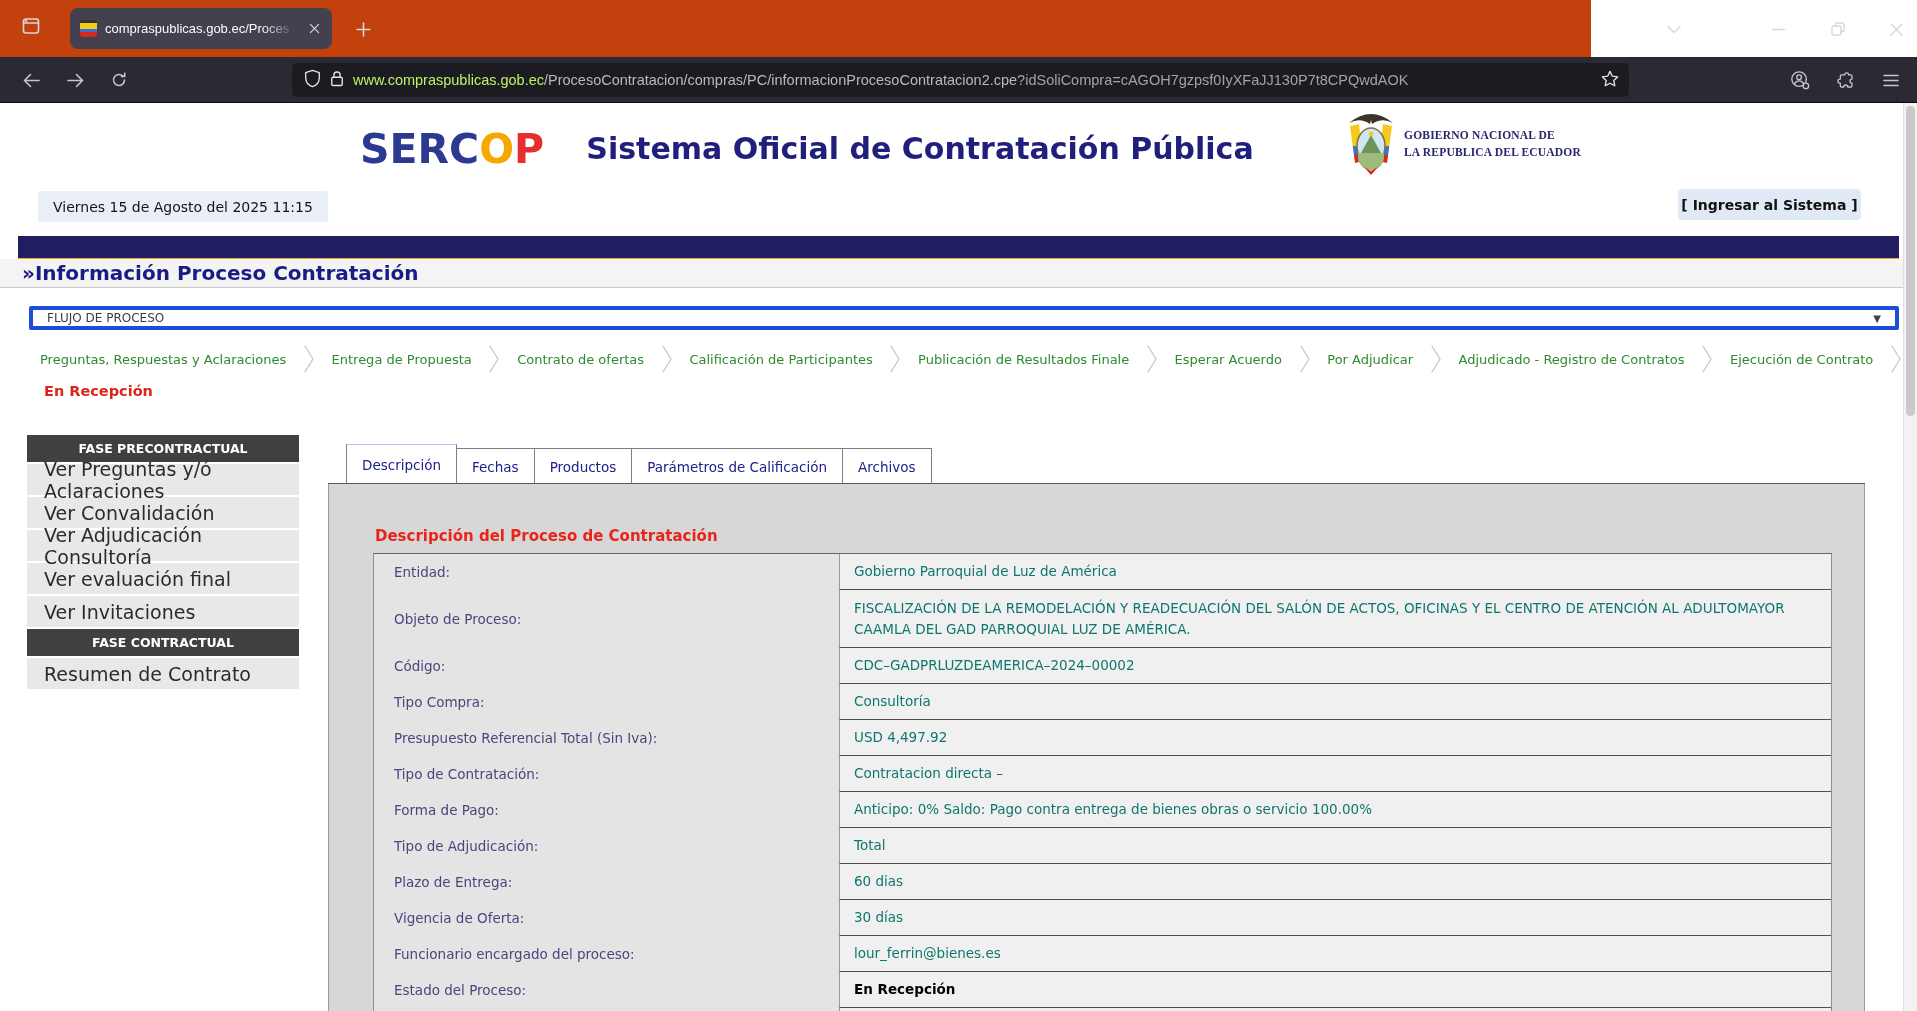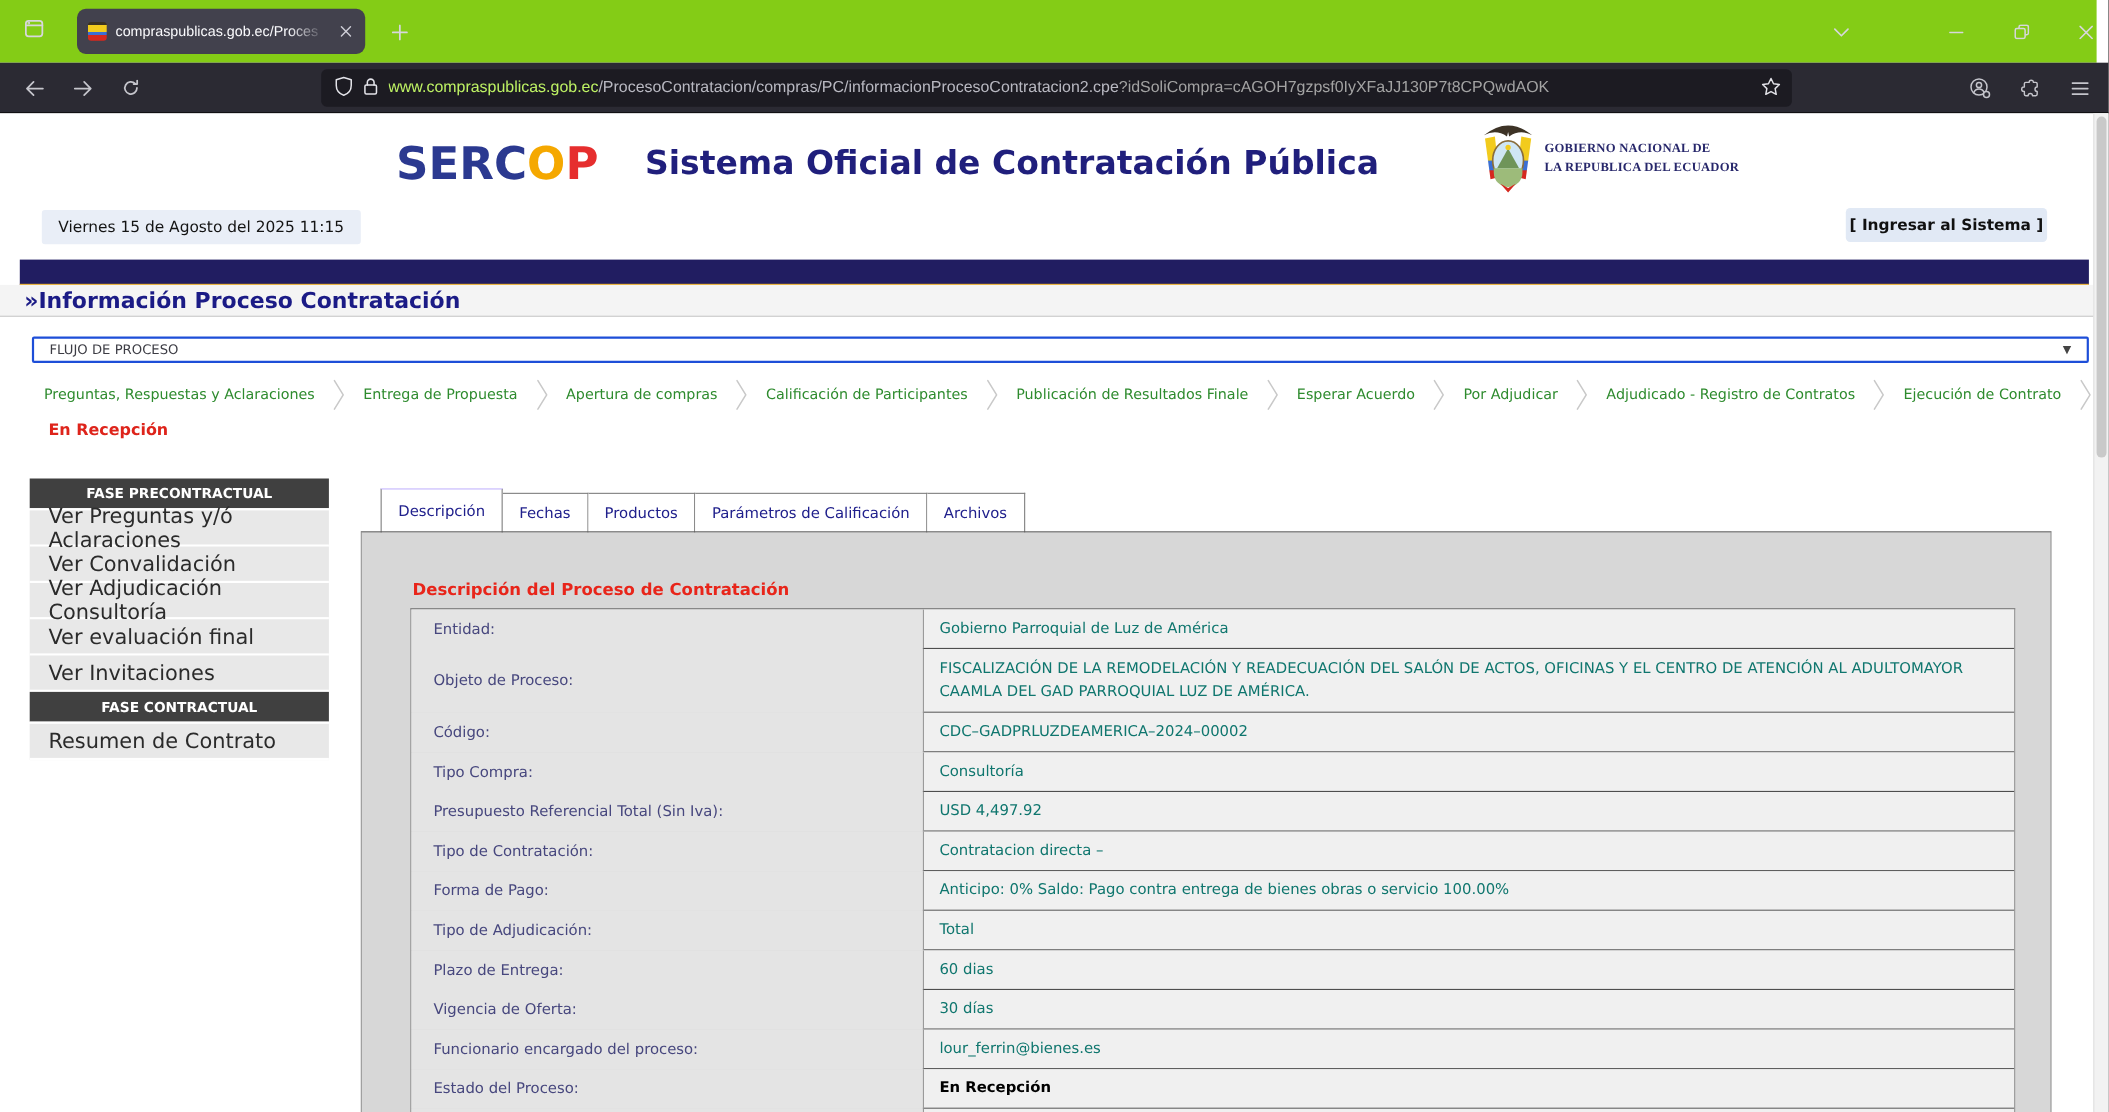--- a/index.html
+++ b/index.html
@@ -2,21 +2,21 @@
 <html><head>
 <meta charset="utf-8">
 <style>
   * { margin:0; padding:0; box-sizing:border-box; }
   html,body { background:#000; }
   #screen {
     position:relative; width:1917px; height:1011px; overflow:hidden;
     font-family:"DejaVu Sans", sans-serif; background:#fff;
   }
   
-  .tabbar { position:absolute; left:0; top:0; width:1906px; height:57px; background:#84cc16; }
+  .tabbar { position:absolute; left:0; top:0; width:1591px; height:57px; background:#c2410c; }
   .chrome-icon { display:flex; align-items:center; justify-content:center; color:#d7d7dc; }
   .fxview { position:absolute; left:14px; top:12px; width:34px; height:32px; border-radius:4px; }
   .tab { position:absolute; left:70px; top:8px; width:262px; height:41px; background:#42414d; border-radius:8px;
          display:flex; align-items:center; padding:0 8px 0 10px; gap:8px; }
   .tab-favicon { width:17px; height:17px; border-radius:3px; flex:0 0 auto;
       background:linear-gradient(180deg,#3a3223 0 18%, #f2cb1d 18% 52%, #3b6fd4 52% 70%, #d5281e 70%); }
   .tab-title { flex:1; color:#fbfbfe; font-family:"Liberation Sans",sans-serif; font-size:13px; white-space:nowrap; overflow:hidden;
       -webkit-mask-image:linear-gradient(90deg,#000 82%,transparent); }
   .tab-close { width:20px; height:20px; border-radius:4px; color:#cfcfd8; flex:0 0 auto; }
   .newtab { position:absolute; left:347px; top:13px; width:32px; height:32px; border-radius:4px; font-size:20px; }
@@ -40,21 +40,21 @@
   .gov-logo { position:absolute; left:1342px; top:8px; }
   .gov-text { position:absolute; left:1404px; top:24px; font-family:"Liberation Serif",serif;
               font-size:11.5px; font-weight:bold; color:#27276b; line-height:1.45; letter-spacing:.2px; }
   .datebox { position:absolute; left:38px; top:88px; height:31px; background:#e9eef7; border-radius:3px;
              display:flex; align-items:center; padding:0 15px; font-size:14px; color:#141414; }
   .login-btn { position:absolute; left:1678px; top:86px; width:183px; height:31px; background:#e1e9f5; border-radius:4px;
              display:flex; align-items:center; justify-content:center; font-size:14px; font-weight:bold; color:#111; cursor:pointer; }
   .navy-band { position:absolute; left:18px; top:133px; width:1881px; height:26px; background:#211d61; border-bottom:4px solid #e9ae30; }
   .section-heading { position:absolute; left:0; top:156px; width:1905px; height:29px; background:#f4f4f4; border-bottom:1px solid #c9c9c9;
              padding-left:22px; display:flex; align-items:center; font-size:20px; font-weight:bold; color:#1b1b86; }
-  .flow-select { position:absolute; left:29px; top:203px; width:1870px; height:24px; background:#fff; border:2px solid #1d4ed8; border-radius:2px;
+  .flow-select { position:absolute; left:29px; top:203px; width:1870px; height:24px; background:#fff; border:4px solid #1d4ed8; border-radius:2px;
              display:flex; align-items:center; padding:0 14px; font-size:12px; color:#3c3c44; cursor:pointer; }
   .flow-caret { margin-left:auto; color:#444; font-size:10px; }
   .steps { position:absolute; left:40px; top:240px; width:1862px; height:32px; display:flex; align-items:center; justify-content:space-between; }
   .step { color:#2e8b2e; font-size:13px; white-space:nowrap; cursor:pointer; }
   .chev svg { display:block; }
   .status { position:absolute; left:44px; top:280px; font-size:14.5px; font-weight:bold; color:#de241b; }
   
   .sidebar { position:absolute; left:27px; top:332px; width:272px; }
   .side-header { height:27px; background:#404040; color:#fff; font-size:12.5px; font-weight:bold;
                  display:flex; align-items:center; justify-content:center; }
@@ -241,21 +241,21 @@
           <svg width="12" height="30" viewBox="0 0 12 30" fill="none" stroke="#c9c9c9" stroke-width="1.4">
             <path d="M2 2 10 15 2 28"></path>
           </svg>
         </span>
       <span class="step">Entrega de Propuesta</span>
       <span class="chev">
           <svg width="12" height="30" viewBox="0 0 12 30" fill="none" stroke="#c9c9c9" stroke-width="1.4">
             <path d="M2 2 10 15 2 28"></path>
           </svg>
         </span>
-      <span class="step">Apertura de compras</span>
+      <span class="step">Contrato de ofertas</span>
       <span class="chev">
           <svg width="12" height="30" viewBox="0 0 12 30" fill="none" stroke="#c9c9c9" stroke-width="1.4">
             <path d="M2 2 10 15 2 28"></path>
           </svg>
         </span>
       <span class="step">Calificación de Participantes</span>
       <span class="chev">
           <svg width="12" height="30" viewBox="0 0 12 30" fill="none" stroke="#c9c9c9" stroke-width="1.4">
             <path d="M2 2 10 15 2 28"></path>
           </svg>

